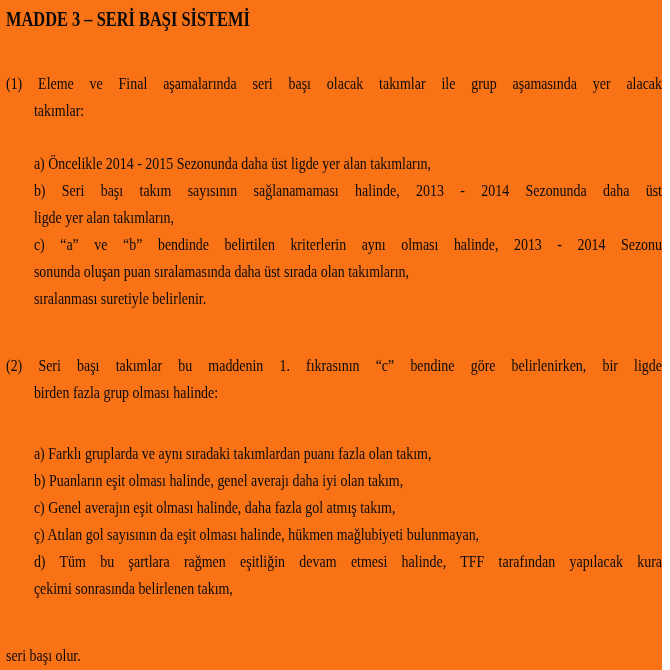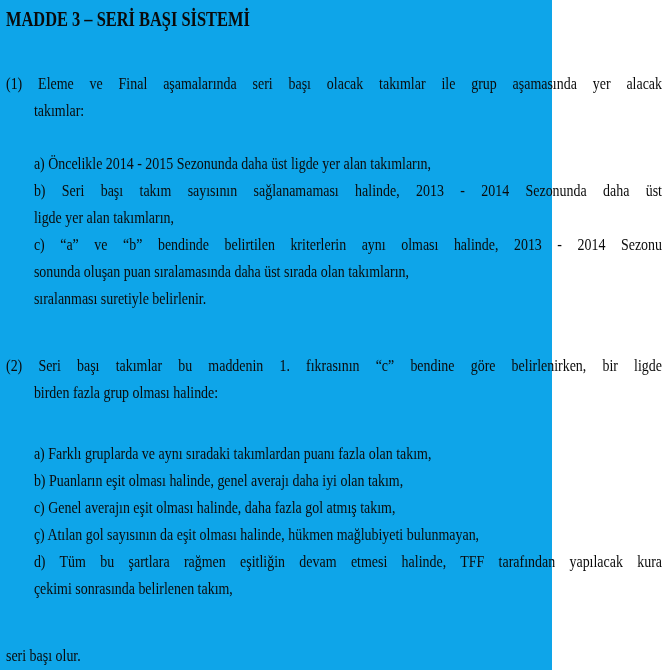--- a/index.html
+++ b/index.html
@@ -9,24 +9,24 @@
   }
   body {
     width: 670px;
     height: 670px;
     overflow: hidden;
     color: #0a0a0a;
     font-family: "Liberation Serif", "DejaVu Serif", serif;
   }
   .page {
     box-sizing: border-box;
-    width: 552px;
+    width: 662px;
     height: 670px;
     padding: 8px 0 0 6px;
-    background: #0ea5e9;
+    background: #f97316;
   }
   
   .content {
     width: 800px;
     transform: scaleX(0.82);
     transform-origin: top left;
     font-size: 17px;
     line-height: 27px;
   }
   .title {

